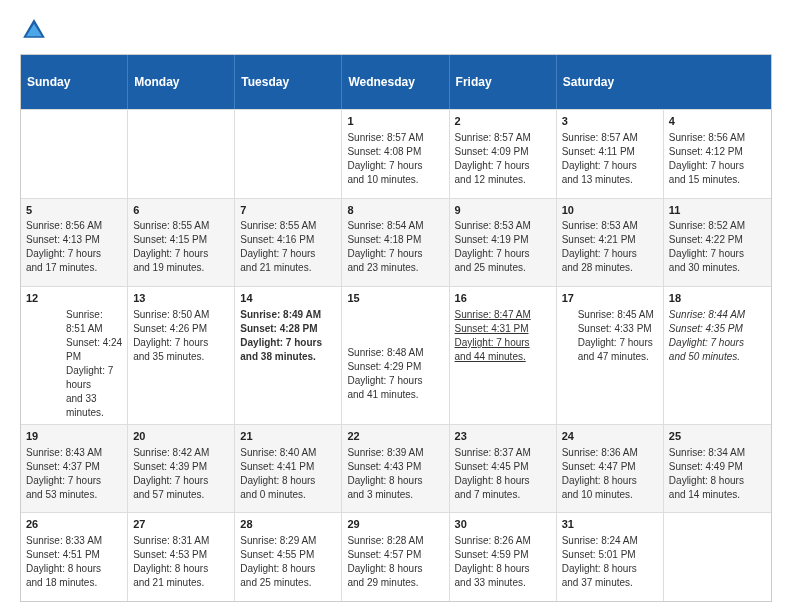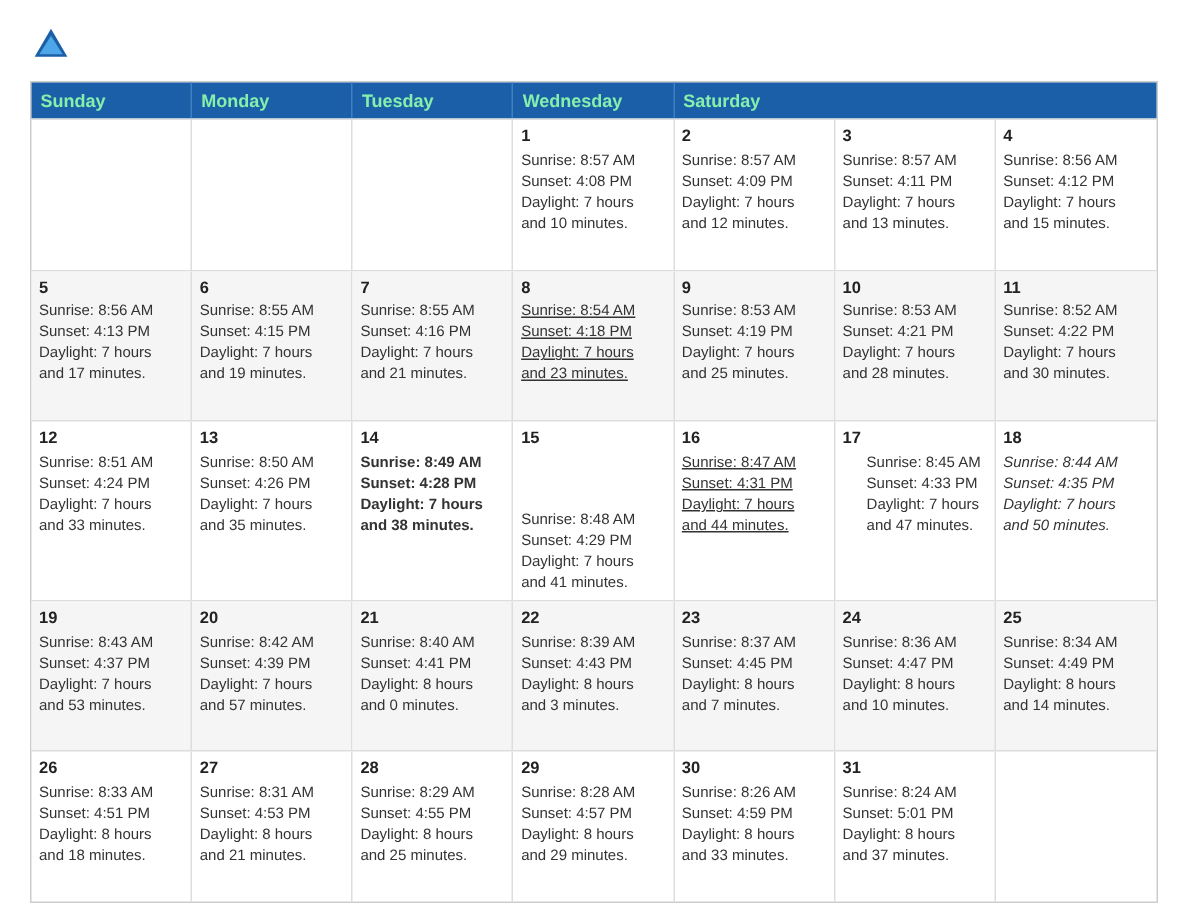--- a/index.html
+++ b/index.html
@@ -64,24 +64,24 @@
       display: flex;
       flex-direction: column;
       border: 1px solid #ccc;
     }
     .cal-header {
       display: grid;
       grid-template-columns: repeat(7, 1fr);
       background: #1a5fa8;
     }
     .cal-header-cell {
-      color: #86efac;
+      color: #ffffff;
       font-size: 12px;
       font-weight: bold;
-      padding: 5px 6px;
+      padding: 20px 6px;
       text-align: left;
       border-right: 1px solid #4080c0;
     }
     .cal-header-cell:last-child { border-right: none; }
     .cal-body {
       flex: 1;
       display: flex;
       flex-direction: column;
     }
     .cal-row {
@@ -134,20 +134,21 @@
       <div class="title-location"></div>
     </div>
   </div>
 
   <div class="calendar">
     <div class="cal-header">
     <div class="cal-header-cell">Sunday</div>
         <div class="cal-header-cell">Monday</div>
         <div class="cal-header-cell">Tuesday</div>
         <div class="cal-header-cell">Wednesday</div>
+        <div class="cal-header-cell">Friday</div>
         <div class="cal-header-cell">Saturday</div>
       </div>
     <div class="cal-body">
     <div class="cal-row">
           <div class="cal-cell"></div>
           <div class="cal-cell"></div>
           <div class="cal-cell"></div>
           <div class="cal-cell">
             <div class="day-number">1</div>
             <div class="cell-text" style="white-space: pre-wrap;">Sunrise: 8:57 AM
@@ -194,21 +195,21 @@
           </div>
           <div class="cal-cell shaded">
             <div class="day-number">7</div>
             <div class="cell-text" style="white-space: pre-wrap;">Sunrise: 8:55 AM
 Sunset: 4:16 PM
 Daylight: 7 hours
 and 21 minutes.</div>
           </div>
           <div class="cal-cell shaded">
             <div class="day-number">8</div>
-            <div class="cell-text" style="white-space: pre-wrap; text-decoration: underline;">Sunrise: 8:54 AM
+            <div class="cell-text" style="white-space: pre-wrap;">Sunrise: 8:54 AM
 Sunset: 4:18 PM
 Daylight: 7 hours
 and 23 minutes.</div>
           </div>
           <div class="cal-cell shaded">
             <div class="day-number">9</div>
             <div class="cell-text" style="white-space: pre-wrap;">Sunrise: 8:53 AM
 Sunset: 4:19 PM
 Daylight: 7 hours
 and 25 minutes.</div>
@@ -224,21 +225,21 @@
             <div class="day-number">11</div>
             <div class="cell-text" style="white-space: pre-wrap;">Sunrise: 8:52 AM
 Sunset: 4:22 PM
 Daylight: 7 hours
 and 30 minutes.</div>
           </div>
         </div>
         <div class="cal-row">
           <div class="cal-cell">
             <div class="day-number">12</div>
-            <div class="cell-text" style="white-space: pre-wrap;">Sunrise: 8:51 AM
+            <div class="cell-text" style="white-space: pre-wrap; margin-left: 40px;">Sunrise: 8:51 AM
 Sunset: 4:24 PM
 Daylight: 7 hours
 and 33 minutes.</div>
           </div>
           <div class="cal-cell">
             <div class="day-number">13</div>
             <div class="cell-text" style="white-space: pre-wrap;">Sunrise: 8:50 AM
 Sunset: 4:26 PM
 Daylight: 7 hours
 and 35 minutes.</div>

